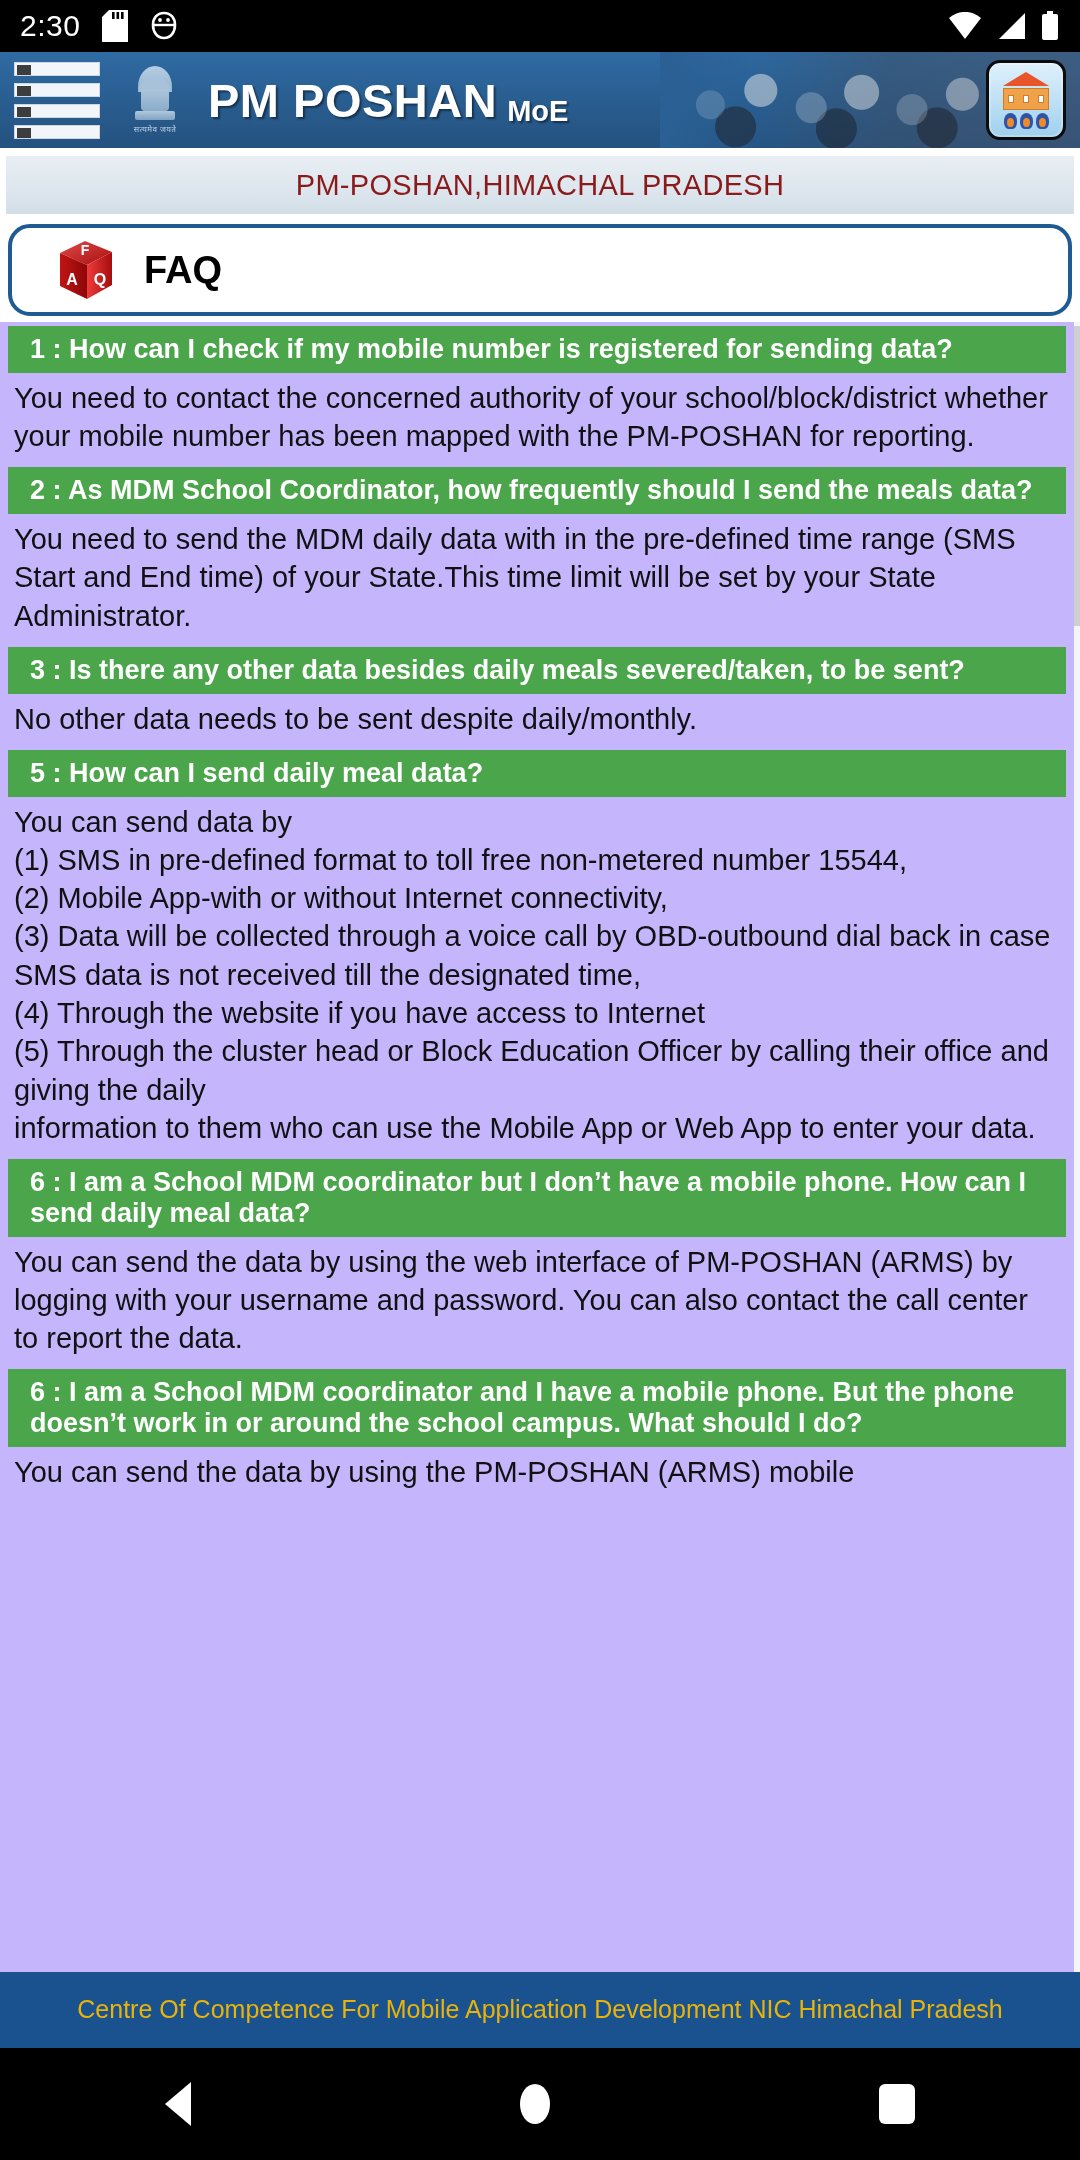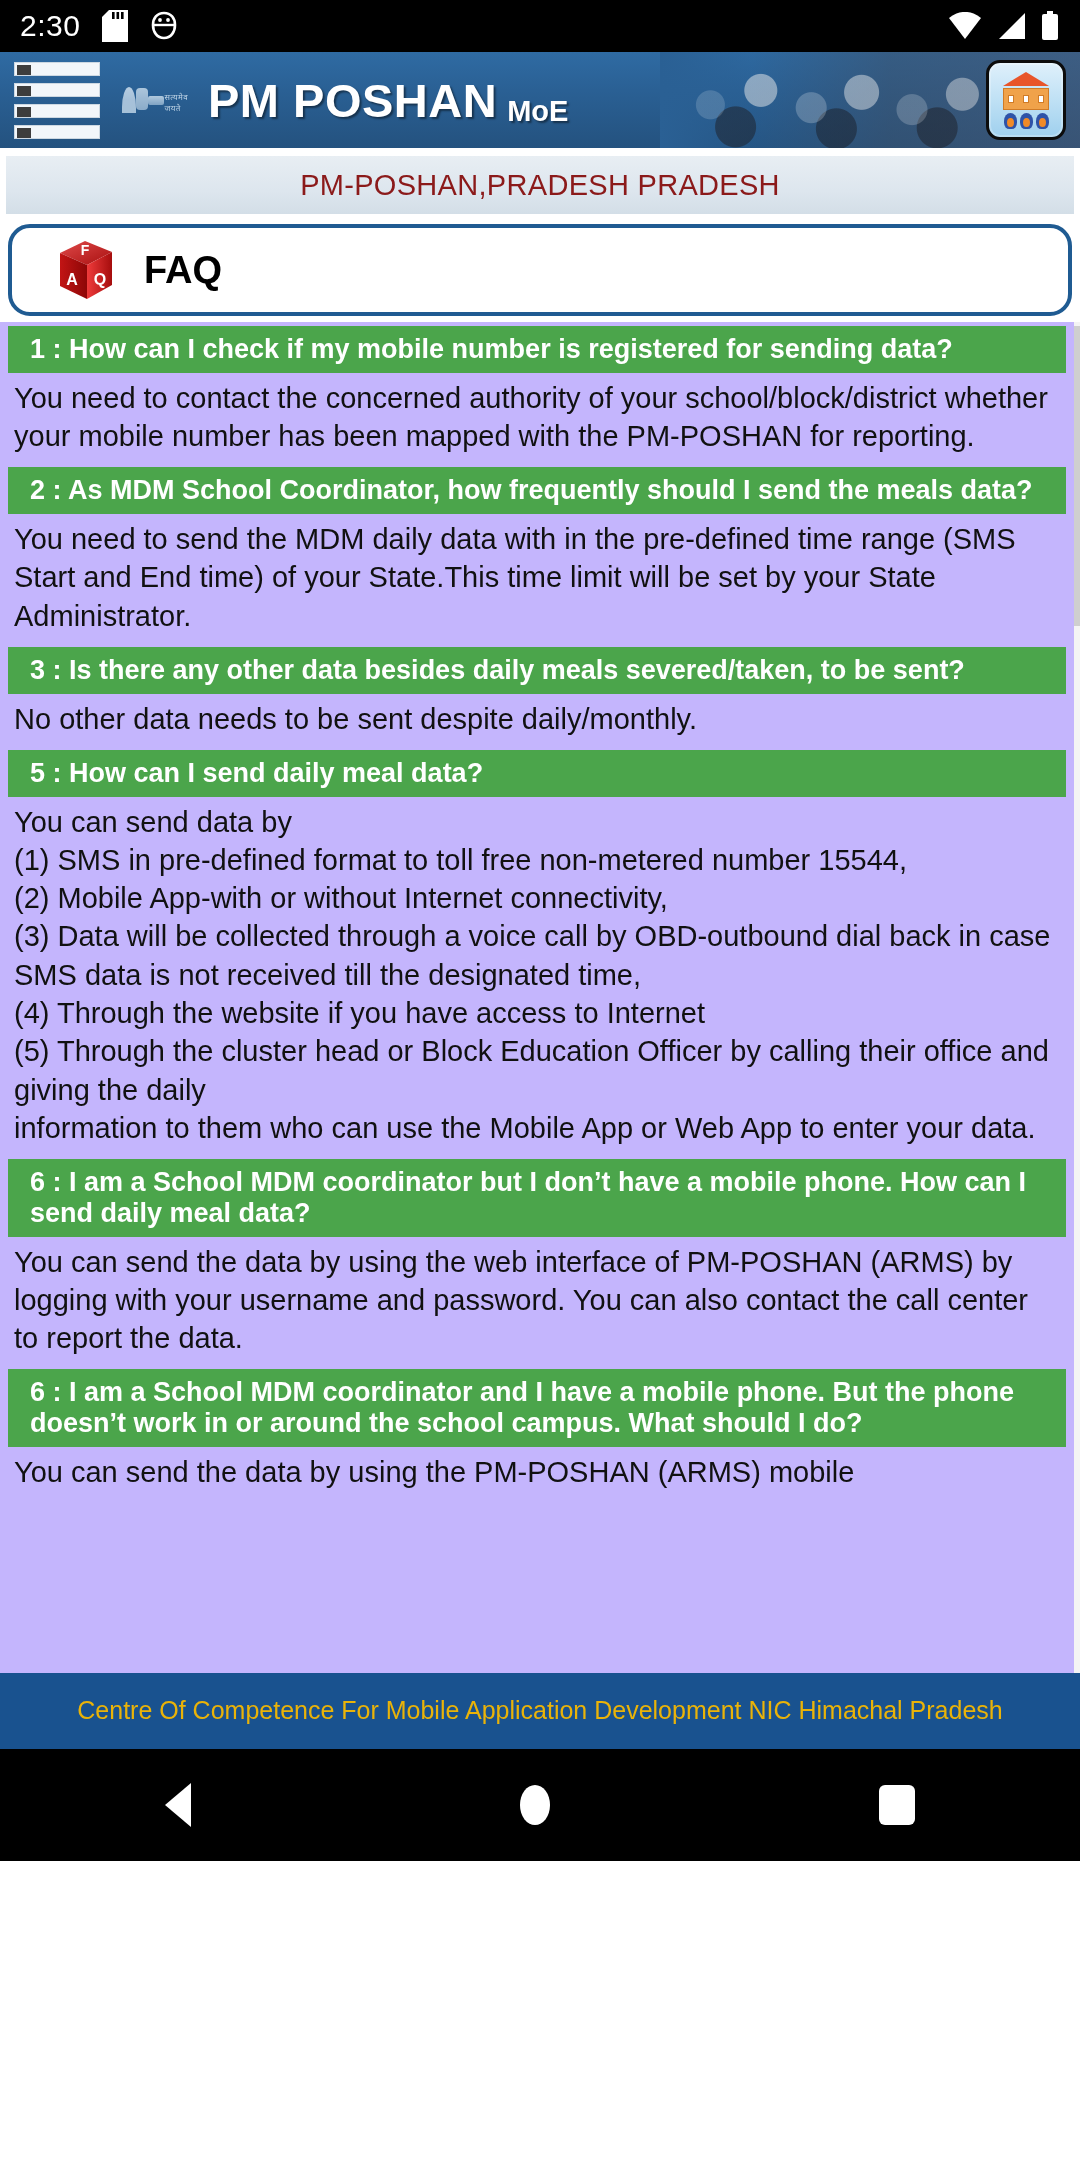--- a/index.html
+++ b/index.html
@@ -2,21 +2,21 @@
 <html><head>
 <meta charset="utf-8">
 <style>
   * { box-sizing: border-box; margin: 0; padding: 0; }
   html, body {
     width: 1080px; height: 2160px;
     background: #ffffff;
     font-family: "Liberation Sans", sans-serif;
     overflow: hidden;
   }
-  .screen { width: 1080px; height: 1861px; position: relative; display: flex; flex-direction: column; background:#fff;justify-content:flex-end; }
+  .screen { width: 1080px; height: 2160px; position: relative; display: flex; flex-direction: column; background:#fff;justify-content:flex-end; }
 
   
   .statusbar {
     height: 52px; background: #000; color: #fff;
     display: flex; align-items: center; flex: 0 0 52px;
     padding: 0 20px;
   }
   .sb-left { display: flex; align-items: center; gap: 22px; }
   .sb-time { font-size: 30px; letter-spacing: .5px; font-family: "Liberation Sans", sans-serif; }
   .sb-right { margin-left: auto; display: flex; align-items: center; gap: 14px; }
@@ -49,21 +49,21 @@
   }
   .hamburger i {
     display: block; height: 14px; background: #f2f6fa;
     border: 1px solid #cdd8e2; position: relative;
   }
   .hamburger i::before{
     content:""; position:absolute; left:2px; top:2px; width:14px; height:10px; background:#3d3d3d;
   }
   .emblem {
     position: relative; z-index: 3; margin-left: 22px;
-    width: 66px; height: 84px; display:flex; flex-direction:row; align-items:center; justify-content:center;
+    width: 66px; height: 84px; display:flex; flex-direction:column; align-items:center; justify-content:center;
     opacity:.85;
   }
   .emblem .e-top { width:34px; height:26px;
     background: radial-gradient(circle at 50% 100%, #bdd3e6 0 50%, transparent 51%),
                 linear-gradient(180deg,#cfe0ef,#a9c4dc);
     border-radius: 50% 50% 0 0 / 80% 80% 0 0; }
   .emblem .e-mid { width:28px; height:22px; background:linear-gradient(180deg,#c4d8e9,#9cbad4); border-radius:4px; margin-top:-3px;}
   .emblem .e-base { width:40px; height:9px; background:linear-gradient(180deg,#c9dcec,#8fb0cd); border-radius:2px;}
   .emblem .e-text { font-size:8px; color:#d6e6f3; margin-top:3px; letter-spacing:.4px; }
   .brand { position: relative; z-index: 3; margin-left: 20px; display:flex; align-items:baseline; }
@@ -209,21 +209,21 @@
         </div>
       <div class="sb-kids">
           <span></span>
           <span></span>
           <span></span>
         </div>
     </div>
   </div>
 
   <div class="state-bar">
-    <span class="state-title">PM-POSHAN,PRADESH PRADESH</span>
+    <span class="state-title">PM-POSHAN,HIMACHAL PRADESH</span>
   </div>
 
   <div class="faq-card">
     <div class="faq-cube">
       <svg width="66" height="66" viewBox="0 0 66 66">
         <defs>
           <linearGradient id="gTop" x1="0" y1="0" x2="1" y2="1">
             <stop offset="0%" stop-color="#e04a4a"></stop>
               <stop offset="100%" stop-color="#a80f0f"></stop>
           </linearGradient>

